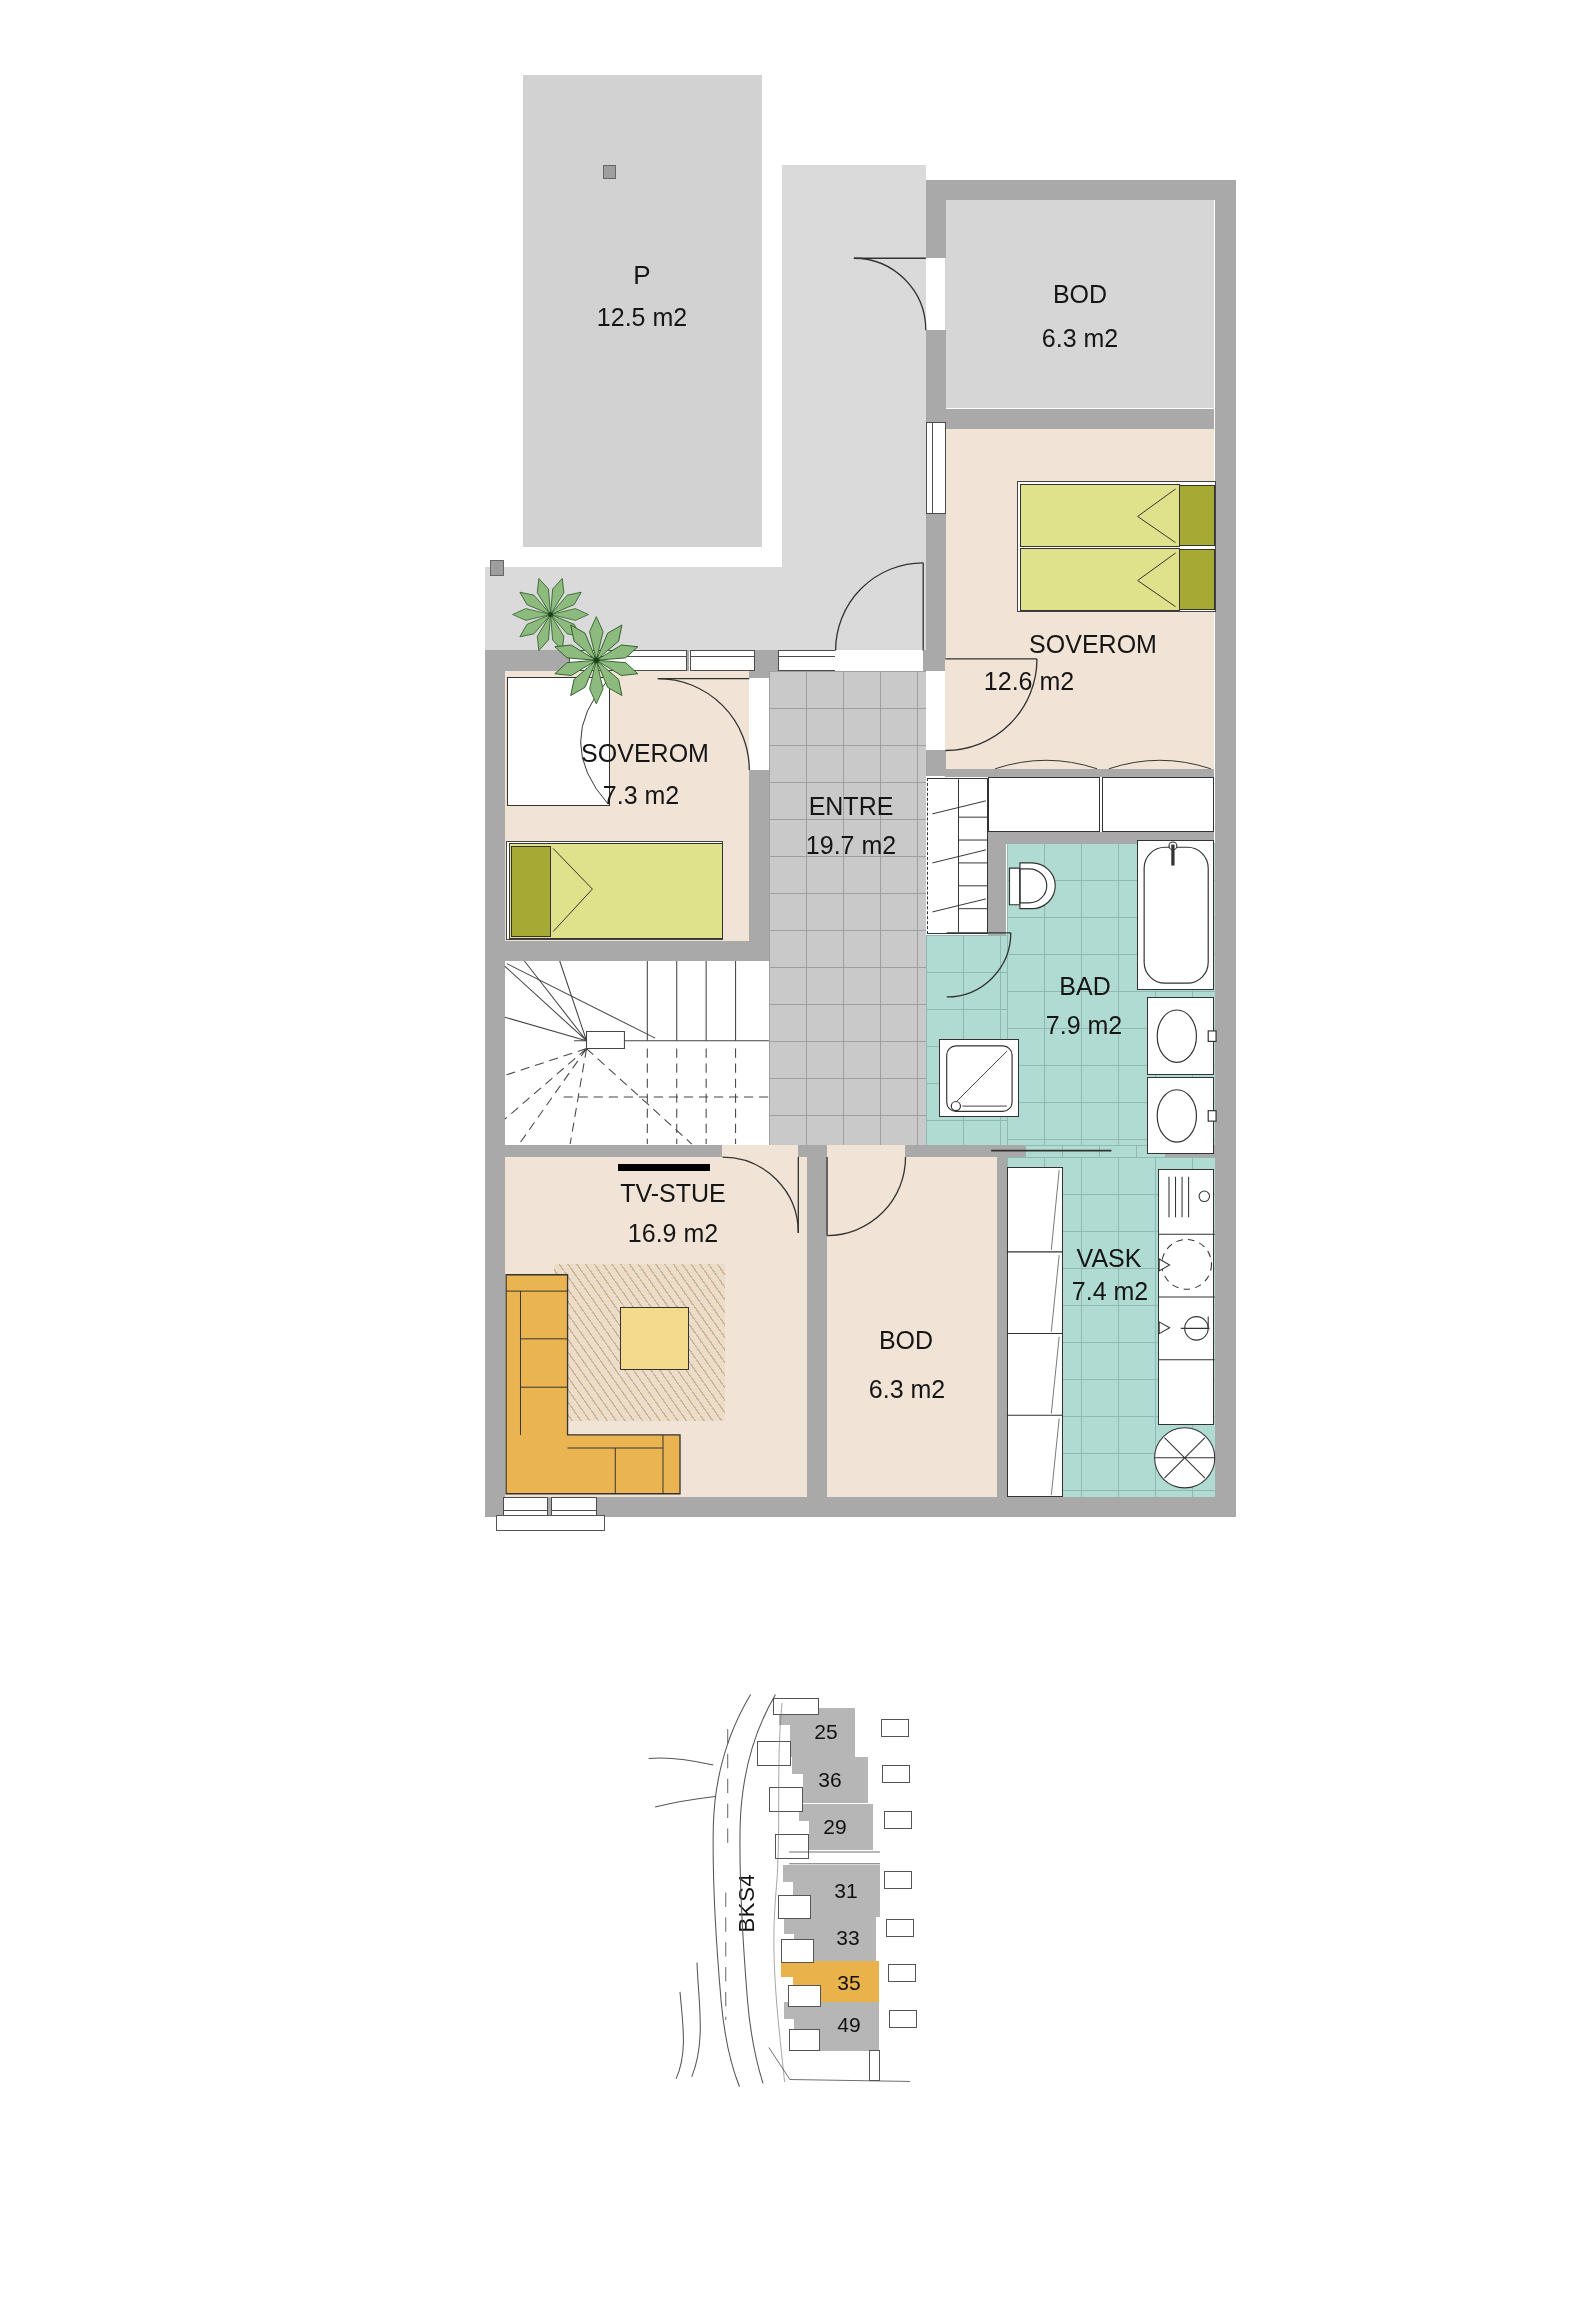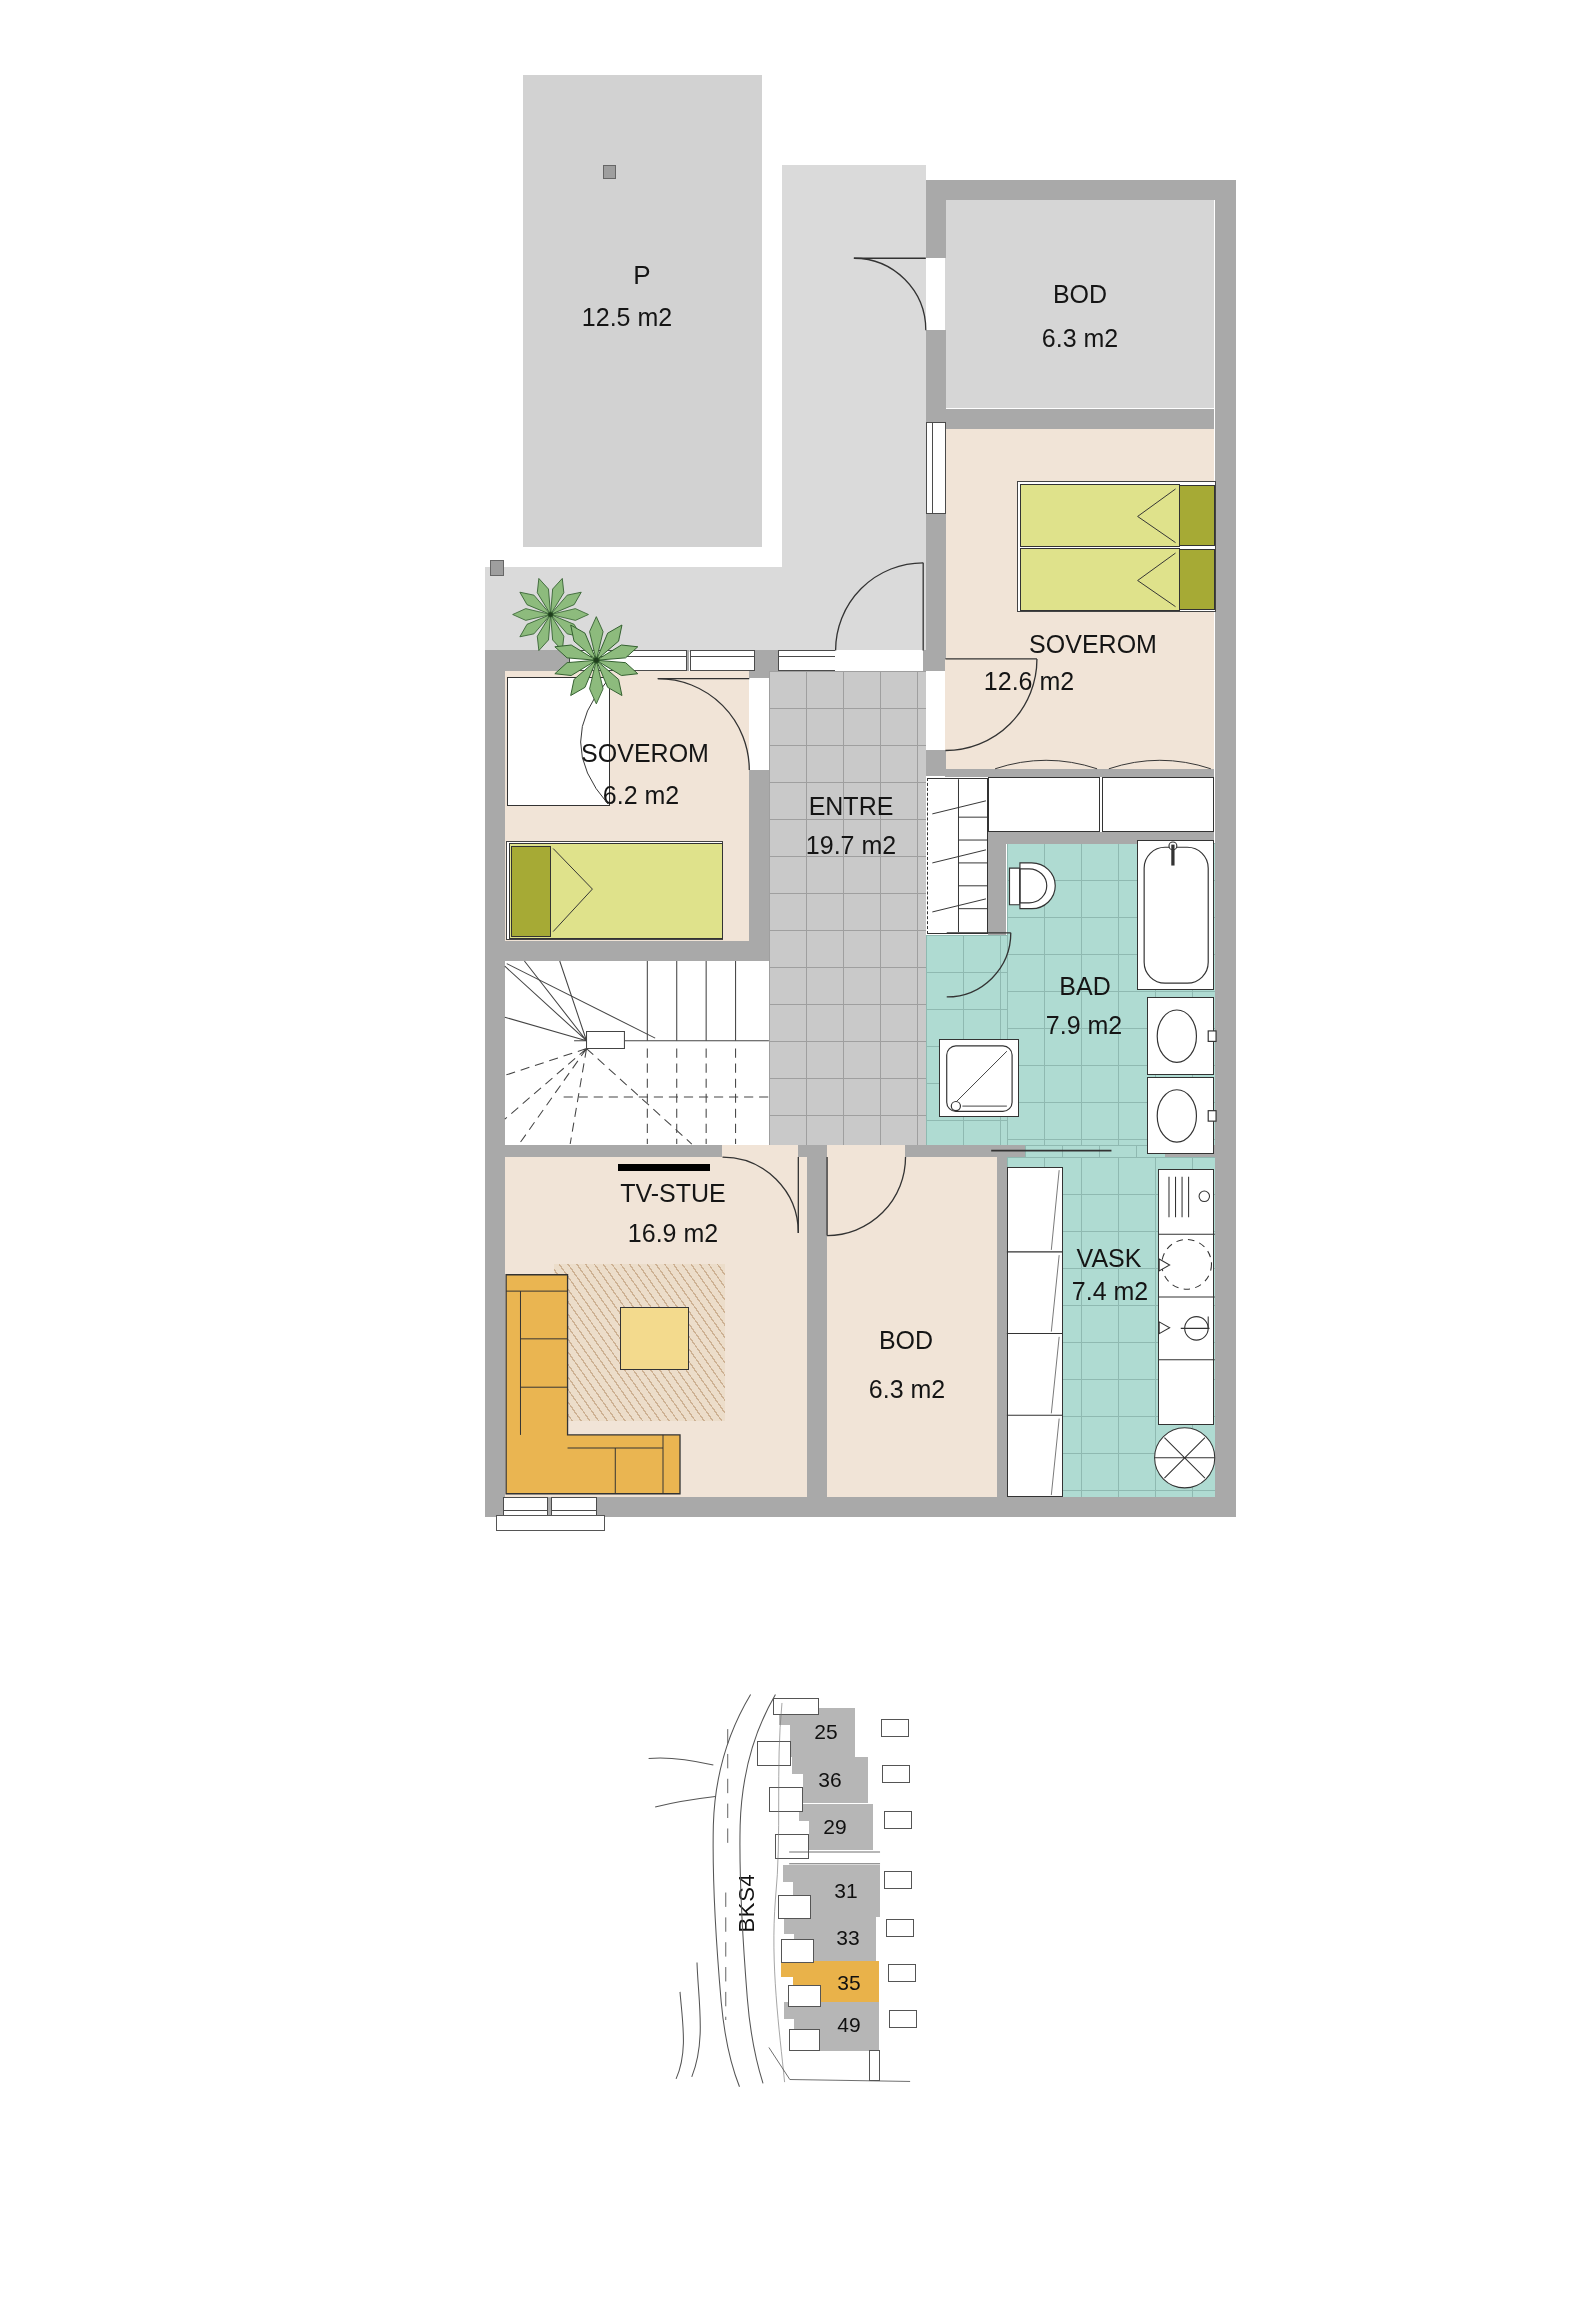--- a/index.html
+++ b/index.html
@@ -127,30 +127,30 @@
   <div class="abs" style="left:618px;top:1164px;width:92px;height:7.2px;background:#000"></div>
 
   <div class="white-rect" style="left:1137px;top:840px;width:77px;height:150px"></div>
   <div class="white-rect" style="left:1147px;top:997px;width:67px;height:78px"></div>
   <div class="white-rect" style="left:1147px;top:1077px;width:67px;height:77px"></div>
   <div class="white-rect" style="left:939px;top:1039px;width:80px;height:78px"></div>
   <div class="white-rect" style="left:1007px;top:1167px;width:56px;height:330px"></div>
   <div class="white-rect" style="left:1158px;top:1169px;width:56px;height:256px"></div>
 
   <div class="lbl big" style="left:642px;top:275px">P</div>
-  <div class="lbl" style="left:627px;top:317px">12.5 m2</div>
+  <div class="lbl" style="left:642px;top:317px">12.5 m2</div>
 
   <div class="lbl" style="left:1080px;top:294px">BOD</div>
   <div class="lbl" style="left:1080px;top:338px">6.3 m2</div>
 
   <div class="lbl" style="left:1093px;top:644px">SOVEROM</div>
   <div class="lbl" style="left:1029px;top:681px">12.6 m2</div>
 
   <div class="lbl" style="left:645px;top:753px">SOVEROM</div>
-  <div class="lbl" style="left:641px;top:795px">6.2 m2</div>
+  <div class="lbl" style="left:641px;top:795px">7.3 m2</div>
 
   <div class="lbl" style="left:851px;top:806px">ENTRE</div>
   <div class="lbl" style="left:851px;top:845px">19.7 m2</div>
 
   <div class="lbl" style="left:1085px;top:986px">BAD</div>
   <div class="lbl" style="left:1084px;top:1025px">7.9 m2</div>
 
   <div class="lbl" style="left:673px;top:1193px">TV-STUE</div>
   <div class="lbl" style="left:673px;top:1233px">16.9 m2</div>
 

